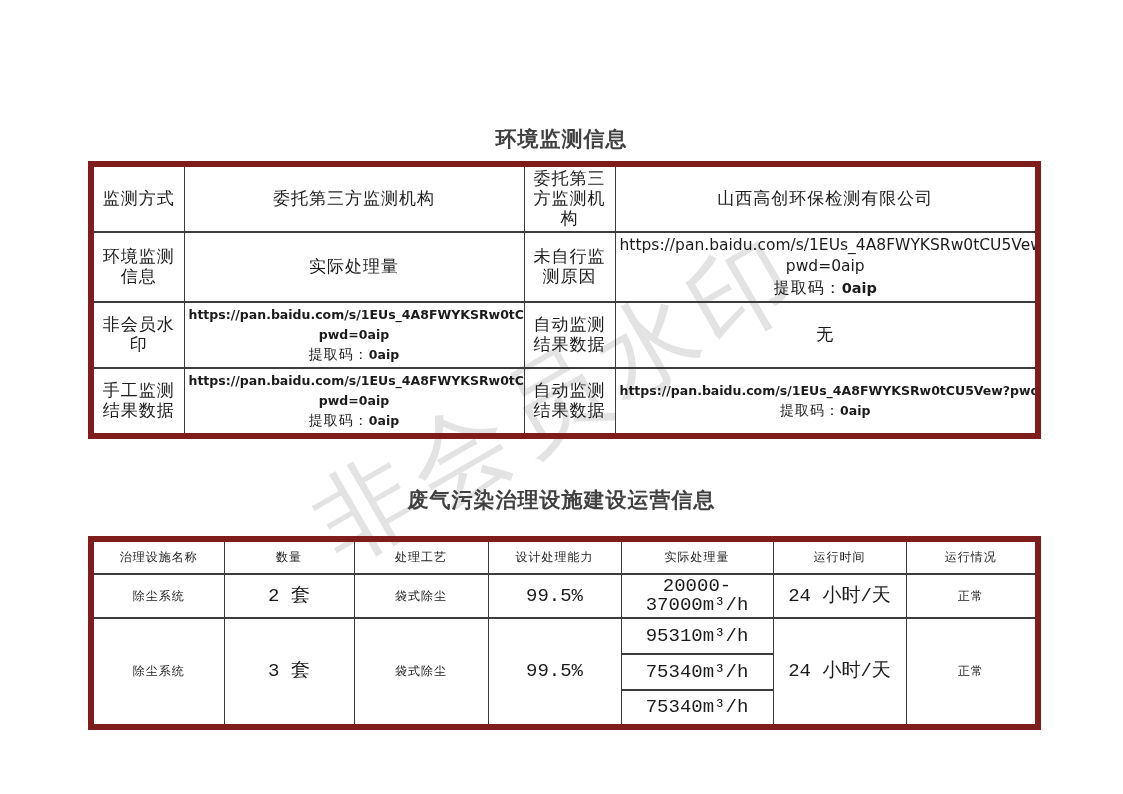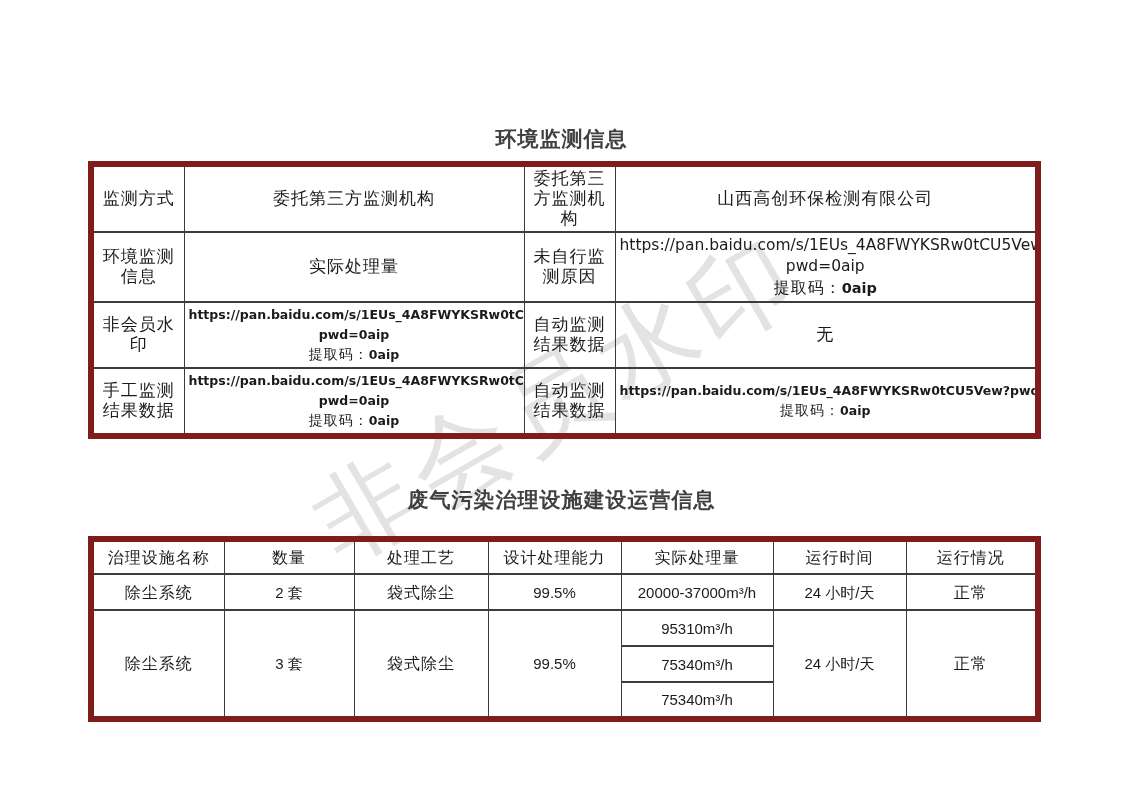--- a/index.html
+++ b/index.html
@@ -65,24 +65,24 @@
     white-space: nowrap;
   }
   .url-line:empty { display: none; }
   .link-cell.big .url-line { font-size: 15.5px; line-height: 21px; font-weight: normal; }
   .link-cell.big .code-line { font-size: 16px; letter-spacing: 1px; line-height: 21px; }
   .link-cell.big .code-val { font-family: "DejaVu Sans", "Liberation Sans", sans-serif; font-size: 14.5px; font-weight: bold; letter-spacing: 0; }
   .link-cell.small .url-line { font-size: 12.5px; line-height: 20px; font-weight: bold; }
   .link-cell.small .code-line { font-size: 14px; letter-spacing: 1px; line-height: 20px; }
   .link-cell.small .code-val { font-family: "DejaVu Sans", "Liberation Sans", sans-serif; font-size: 12.5px; font-weight: bold; letter-spacing: 0; }
 
-  .fcell { font-size: 16px; letter-spacing: 1px; line-height: 19px; }
+  .fcell { font-size: 12px; letter-spacing: 1px; line-height: 19px; }
   .num {
-    font-family: Liberation Sans, sans-serif;
-    font-size: 15px;
+    font-family: Liberation Mono, monospace;
+    font-size: 19px;
     font-weight: bold;
     letter-spacing: 0;
     margin-top: 36px;
   }
 </style>
 </head>
 <body>
 
 <div class="page">
 

